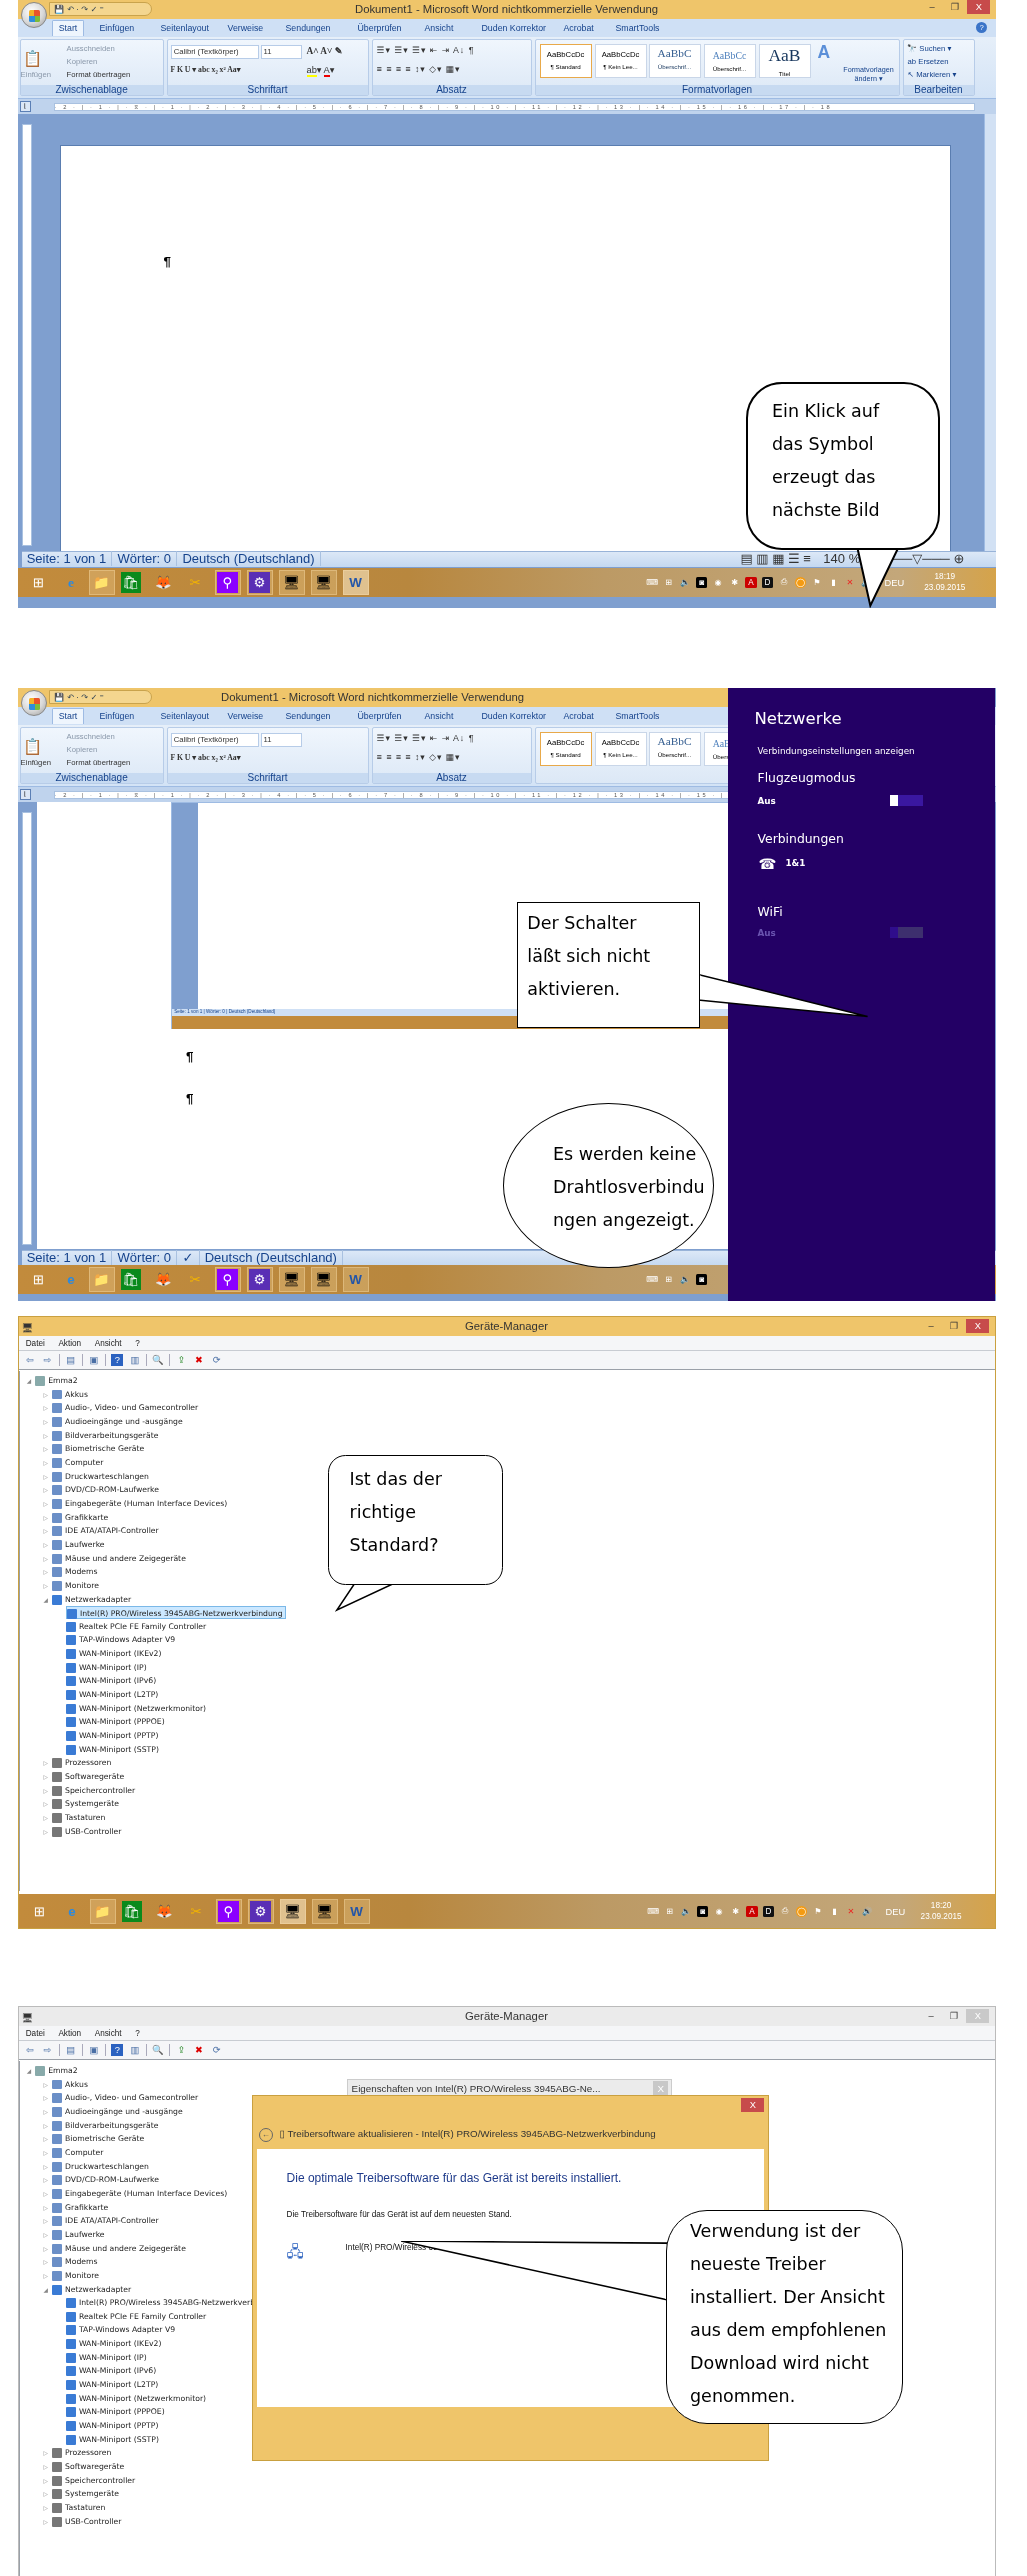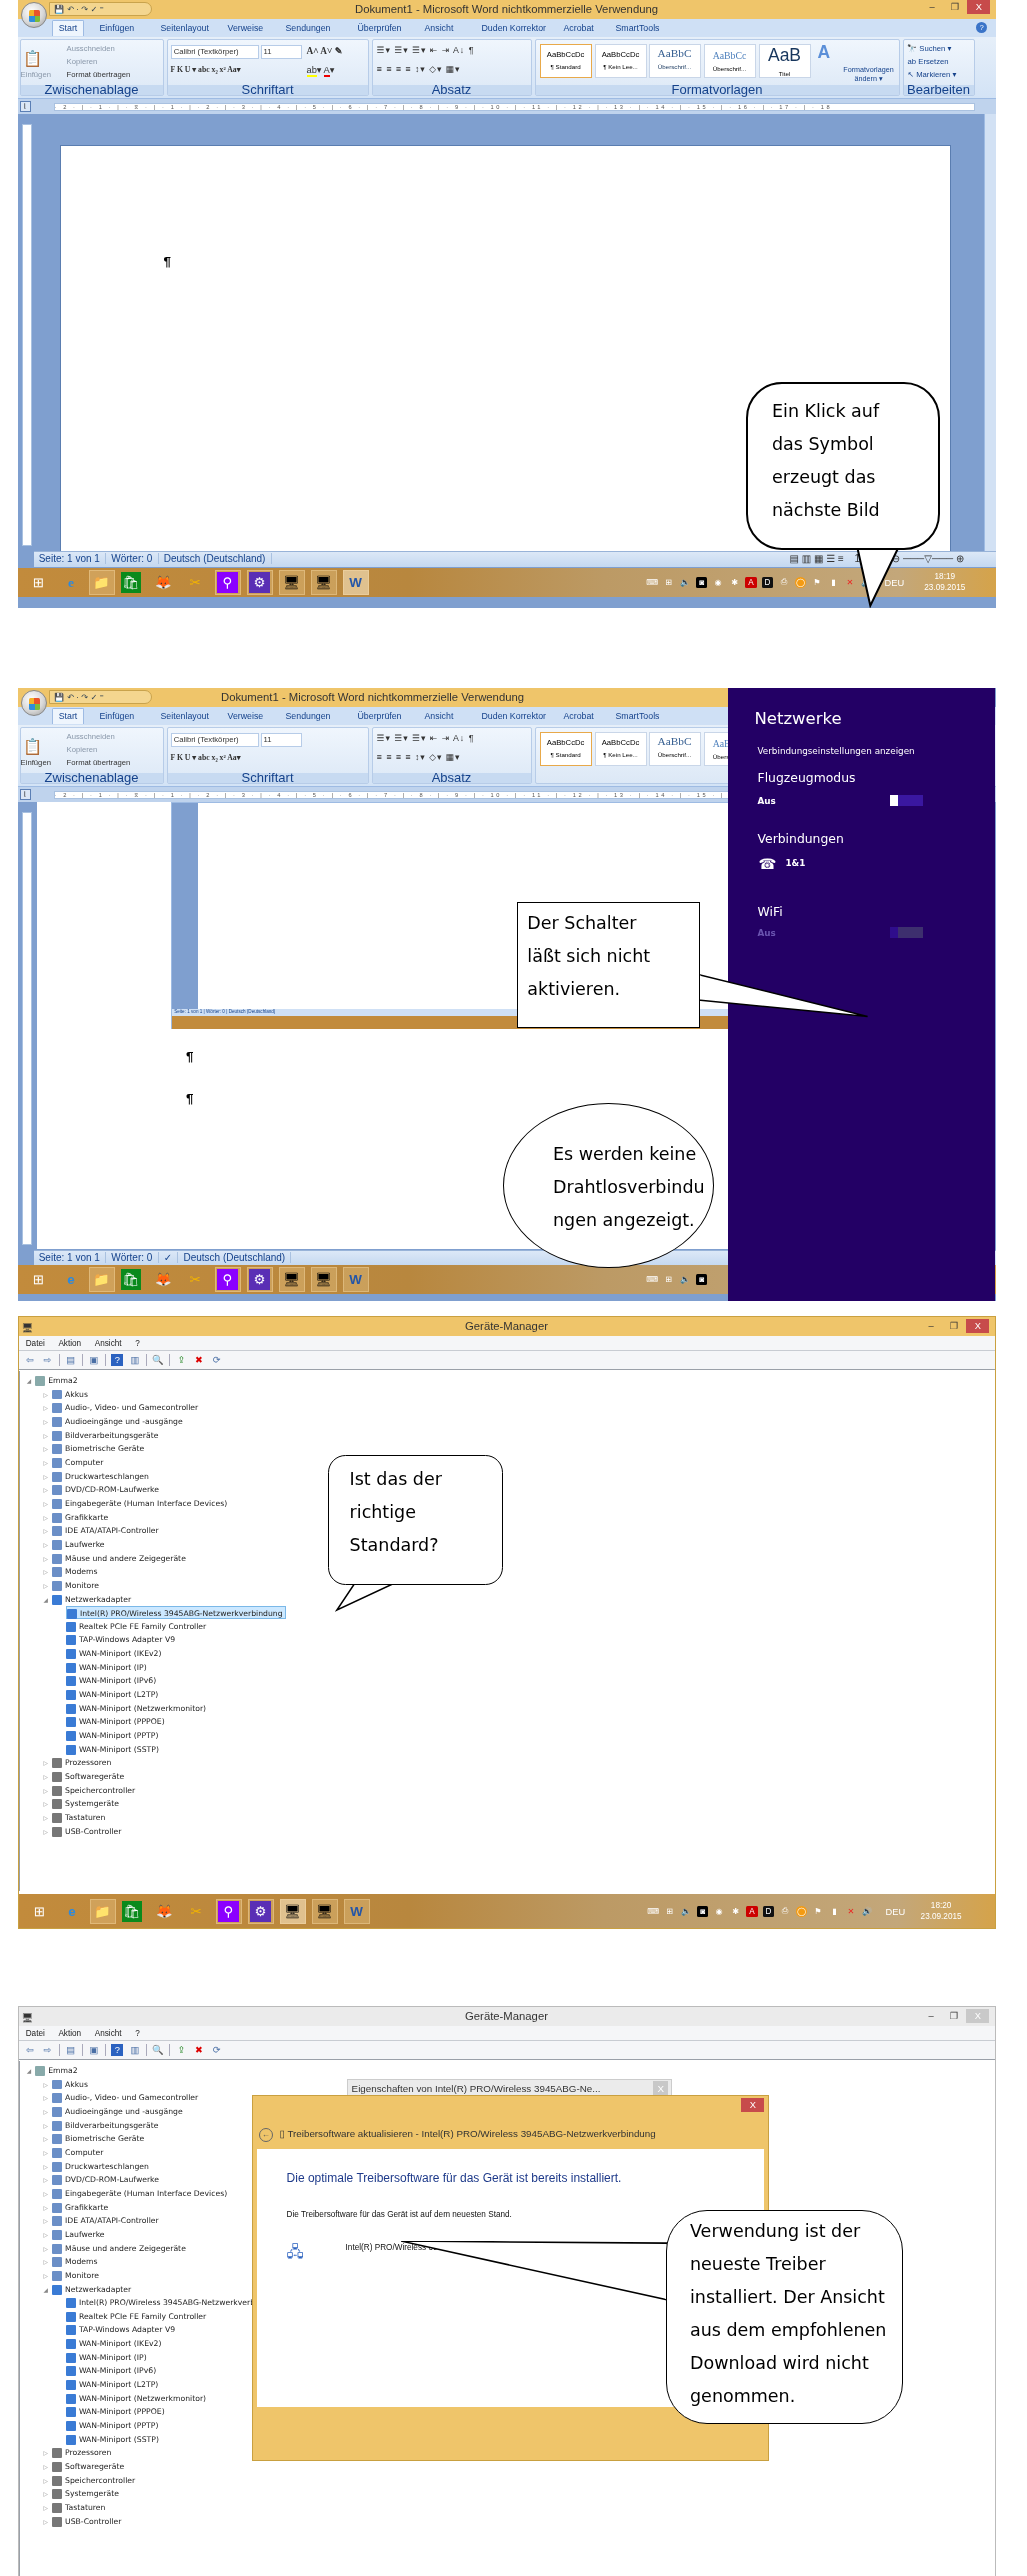--- a/index.html
+++ b/index.html
@@ -11,36 +11,36 @@
 .w-ctrl{position:absolute;top:0;height:14.4px;width:23px;text-align:center;line-height:14.4px;font-size:9.3px;color:#333}
 .w-close{background:#c74b4b;color:#fff}
 .w-orb{position:absolute;left:3.1px;top:2.1px;width:26px;height:26px;border-radius:50%;background:radial-gradient(circle at 40% 35%,#fff,#d8d8d8 55%,#999);border:0.5px solid #888;z-index:3}
 .w-orb i{position:absolute;left:7.2px;top:7.2px;width:11.3px;height:11.3px;background:conic-gradient(#e9532b 0 25%,#7cbb3a 0 50%,#2f8ddb 0 75%,#f2b229 0);border-radius:1.5px}
 .w-qat{position:absolute;left:31px;top:1.5px;height:14.4px;width:103px;border:0.5px solid #c9a34c;border-radius:0 7.2px 7.2px 0;background:#f4d68f;font-size:8.2px;color:#345;padding-left:5.2px;line-height:13.4px}
 .w-tabs{position:absolute;left:0;right:0;top:18.5px;height:18.5px;background:#cfe0f5;font-size:8.8px;color:#15428b}
 .w-tab{position:absolute;top:4.1px}
 .w-tab.active{top:1px;background:#eef5fd;border:0.5px solid #9ebbe3;border-bottom:none;padding:2.6px 6.2px;border-radius:1.5px 1.5px 0 0}
 .w-ribbon{position:absolute;left:0;right:0;top:37px;height:62px;background:linear-gradient(#e6eff9,#d3e3f6);border-bottom:0.5px solid #9ebbe3}
 .grp{position:absolute;top:2.1px;height:57px;border:0.5px solid #b7cce8;border-radius:2.1px;background:linear-gradient(#f0f6fd,#dce8f6)}
-.grp-l{position:absolute;bottom:0;left:0;right:0;height:10.3px;background:#c7daf1;font-size:13px;color:#15428b;text-align:center;line-height:10.3px}
+.grp-l{position:absolute;bottom:0;left:0;right:0;height:10.3px;background:#c7daf1;font-size:10px;color:#15428b;text-align:center;line-height:10.3px}
 .rtxt{position:absolute;font-size:7.7px;color:#333;white-space:nowrap}
 .rtxt.dis{color:#8a98aa}
 .style-box{position:absolute;top:4.1px;width:28px;height:34px;background:#fff;border:0.5px solid #c9d6e8;font-size:6.2px;text-align:center;overflow:hidden}
 .style-box .s1{display:block;font-size:7.7px;padding-top:5.2px;white-space:nowrap}
 .style-box .s2{display:block;font-size:6.2px;padding-top:4.1px;white-space:nowrap}
 .style-box.sel{border:1px solid #e8a94a}
 .w-ruler{position:absolute;left:0;right:0;top:99px;height:15.5px;background:#bfd3ed;border-bottom:0.5px solid #9ebbe3}
 .w-ruler .tab-sel{position:absolute;left:2.1px;top:2.1px;width:11.3px;height:11.3px;border:0.5px solid #5b7fb5;background:#dbe7f6;font-size:6.2px;text-align:center}
 .w-ruler .bar{position:absolute;left:36px;right:20.6px;top:3.6px;height:8.2px;background:#fff;border:0.5px solid #a9c1e0;font-size:5.7px;color:#555;white-space:nowrap;overflow:hidden;letter-spacing:2.6px;line-height:7.2px}
 .w-doc{position:absolute;left:0;right:0;top:114px;background:#7f9fcf}
 .w-vrul{position:absolute;left:4.1px;top:10.3px;width:10.3px;background:#fff;border:0.5px solid #a9c1e0}
 .w-page{position:absolute;background:#fff;border:0.5px solid #5a7db0}
 .pilcrow{position:absolute;font-size:13.4px;font-weight:bold;color:#000}
 .w-vscroll{position:absolute;right:0;top:0;width:11.3px;background:#d2e1f4;border-left:0.5px solid #9ebbe3}
-.w-status{position:absolute;left:16px;right:0;height:15.5px;background:linear-gradient(#dce8f7,#c4d8f0);border-top:0.5px solid #98b3d8;font-size:10px;color:#15428b;line-height:14.4px}
+.w-status{position:absolute;left:4px;right:0;height:15.5px;background:linear-gradient(#dce8f7,#c4d8f0);border-top:0.5px solid #98b3d8;font-size:13px;color:#15428b;line-height:14.4px}
 .w-status span{padding:0 5.2px;border-right:0.5px solid #a9c1e0}
 
 .taskbar{position:absolute;left:0;right:0;height:29px;background:linear-gradient(90deg,#c28b3c,#b8873e 40%,#bc9a65 60%,#c3a77a 90%,#d5a34a);}
 .tb-item{position:absolute;top:2.1px;width:23px;height:25px;display:flex;align-items:center;justify-content:center;font-size:13.4px}
 .tb-item.pinned{background:rgba(255,230,180,.25);border:0.5px solid rgba(255,230,180,.35);width:26px}
 .tray{position:absolute;top:0;height:29px;display:flex;align-items:center;gap:5.2px;font-size:9.3px;color:#fff}
 .tray .ico{width:11.3px;height:11.3px;display:inline-flex;align-items:center;justify-content:center;font-size:8.2px;border-radius:1.5px}
 .clock{text-align:center;color:#fff;font-size:8.2px;line-height:10.3px}
 
 .callout{position:absolute;background:#fff;border:2.1px solid #000;font-family:"DejaVu Sans",sans-serif;color:#000;z-index:20}
@@ -126,21 +126,21 @@
         </div>
       <div class="style-box" style="left:113px;width:52px;color:#17365d">
           <span class="s1" style="font-family:'Liberation Serif',serif;font-size:11.3px;padding-top:2.1px;color:#365f91">AaBbC</span>
           <span class="s2">Überschrif...</span>
         </div>
       <div class="style-box" style="left:168px;width:52px">
           <span class="s1" style="font-family:'Liberation Serif',serif;font-size:9.8px;color:#4f81bd">AaBbCc</span>
           <span class="s2">Überschrif...</span>
         </div>
       <div class="style-box" style="left:223px;width:52px">
-          <span class="s1" style="font-family:Liberation Sans, sans-serif;font-size:17.5px;padding-top:0;color:#17365d">AaB</span>
+          <span class="s1" style="font-family:Liberation Serif, serif;font-size:17.5px;padding-top:0;color:#17365d">AaB</span>
           <span class="s2">Titel</span>
         </div>
       <span class="rtxt" style="left:282px;top:2.1px;font-size:17.5px;color:#5b8fd8;font-weight:bold">A</span>
       <span class="rtxt" style="left:302px;top:25px;width:62px;white-space:normal;font-size:7.2px;color:#15428b;text-align:center">Formatvorlagen ändern ▾</span>
       <div class="grp-l">Formatvorlagen</div>
     </div>
     <div class="grp" style="left:885px;width:72px">
       <span class="rtxt" style="left:4.1px;top:4.1px;color:#15428b">🔭 <span>Suchen ▾</span></span>
       <span class="rtxt" style="left:4.1px;top:16.5px;color:#15428b">ab <span>Ersetzen</span></span>
       <span class="rtxt" style="left:4.1px;top:30px;color:#15428b">↖ <span>Markieren ▾</span></span>

